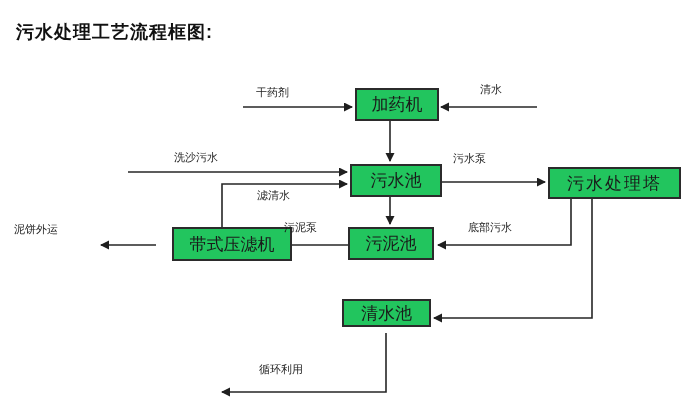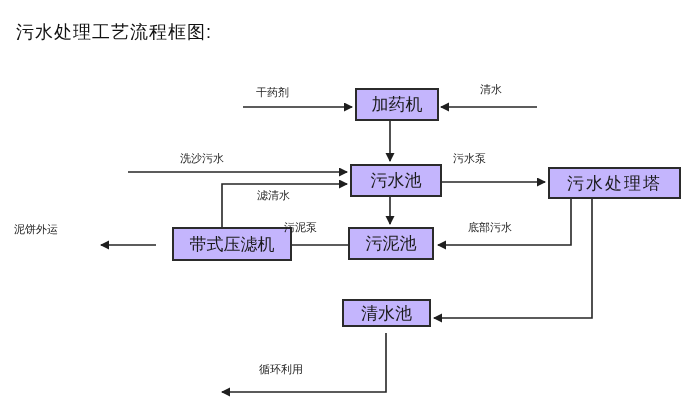--- a/index.html
+++ b/index.html
@@ -1,41 +1,41 @@
 <!DOCTYPE html>
 <html><head>
 <meta charset="utf-8">
 <style>
   html,body{margin:0;padding:0;background:#fff;}
   .canvas{
     position:relative;width:700px;height:420px;background:#ffffff;
     font-family:"Liberation Sans",sans-serif;color:#1a1a1a;overflow:hidden;
   }
   .diagram-title{
-    position:absolute;left:16px;top:20px;font-size:18px;font-weight:normal;
+    position:absolute;left:16px;top:20px;font-size:18px;font-weight:bold;
     letter-spacing:1px;color:#111;white-space:nowrap;
   }
   .connector-layer{position:absolute;left:0;top:0;width:700px;height:420px;}
   .node{
-    position:absolute;box-sizing:border-box;border:2px solid #2b2b2b;background:#c4b5fd;
+    position:absolute;box-sizing:border-box;border:2px solid #2b2b2b;background:#22c55e;
     display:flex;align-items:center;justify-content:center;
     font-size:17px;color:#1a1a1a;white-space:nowrap;
   }
   .node-dosing{left:355px;top:88px;width:84px;height:33px;}
   .node-sewage{left:350px;top:164px;width:92px;height:33px;}
   .node-tower{left:548px;top:167px;width:133px;height:32px;letter-spacing:2px;}
   .node-sludge{left:348px;top:227px;width:86px;height:33px;justify-content:center;}
   .node-belt{left:172px;top:227px;width:120px;height:34px;}
   .node-clean{left:342px;top:299px;width:89px;height:28px;}
   .edge-label{
     position:absolute;font-size:11px;color:#1a1a1a;white-space:nowrap;line-height:1.1;
   }
   .lbl-dry{left:256px;top:86px;}
   .lbl-cw{left:480px;top:83px;}
-  .lbl-sand{left:180px;top:152px;}
+  .lbl-sand{left:174px;top:152px;font-family:Liberation Mono, monospace;}
   .lbl-filt{left:257px;top:189px;}
   .lbl-spump{left:453px;top:152px;}
   .lbl-slpump{left:284px;top:221px;}
   .lbl-bottom{left:468px;top:221px;}
   .lbl-mud{left:14px;top:223px;}
   .lbl-recycle{left:259px;top:363px;}
 </style>
 </head>
 <body>
 

